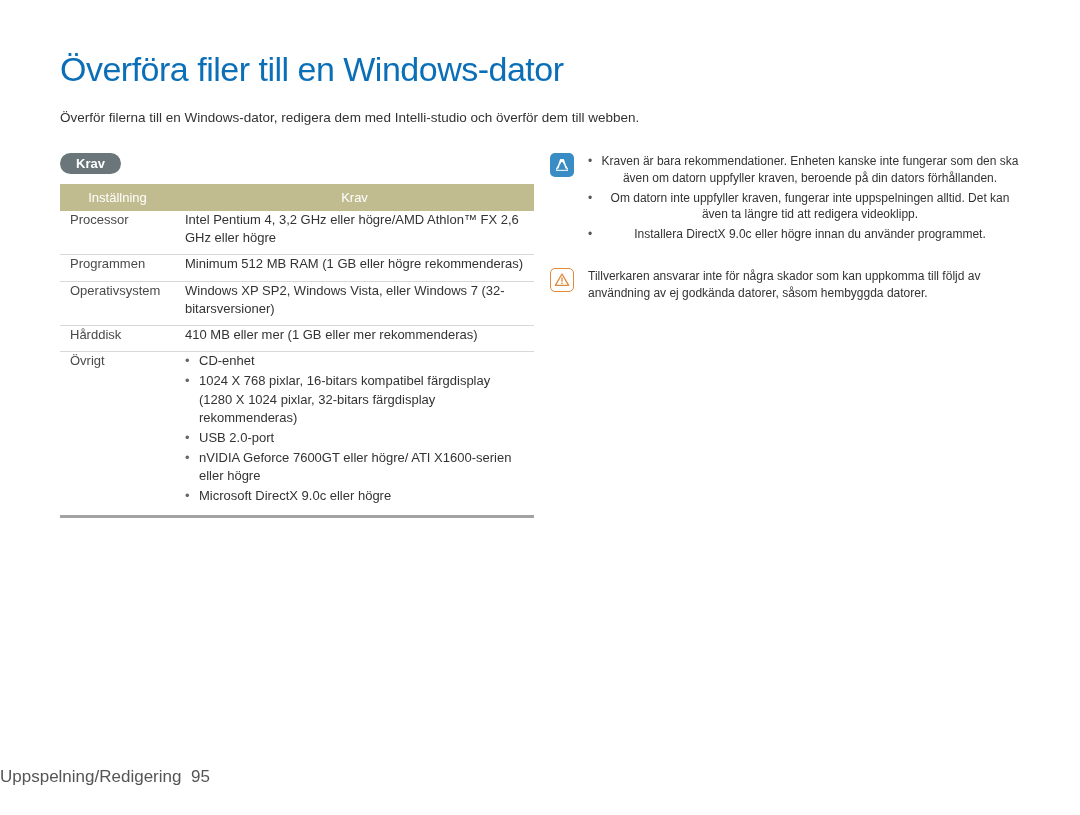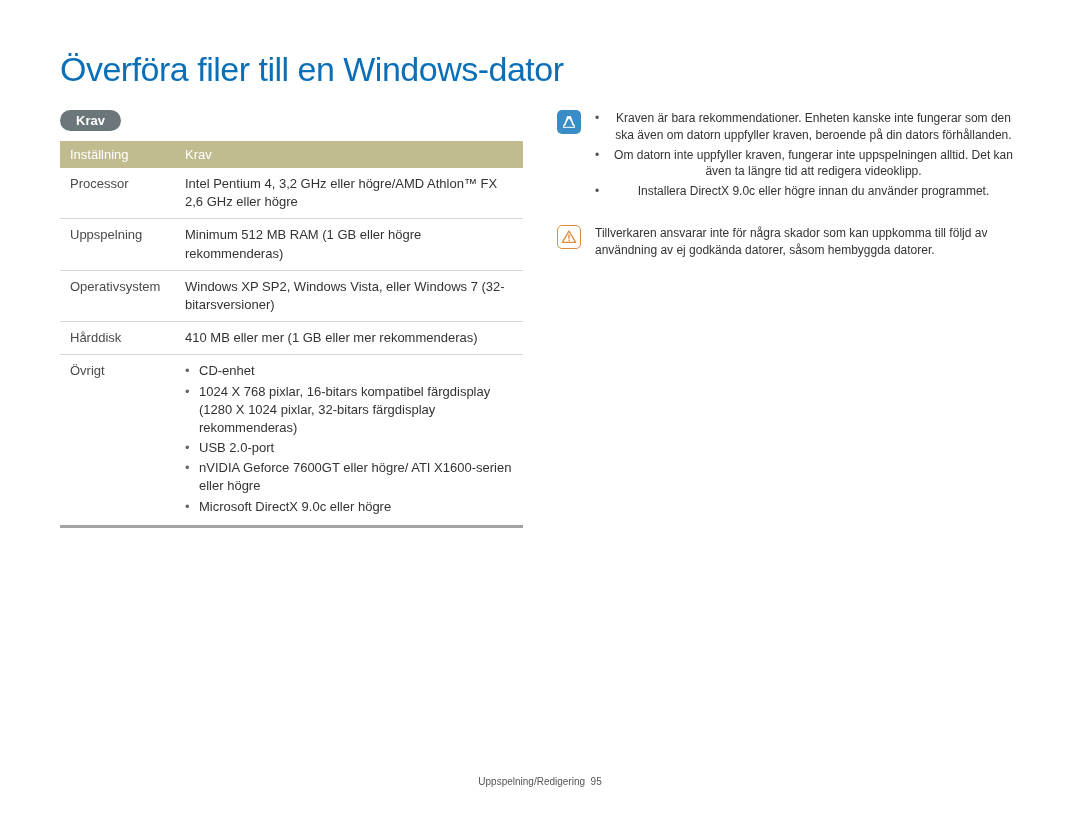--- a/index.html
+++ b/index.html
@@ -1,82 +1,83 @@
 <!DOCTYPE html>
 <html><head>
 <meta charset="utf-8">
 <style>
   * { box-sizing: border-box; margin: 0; padding: 0; }
   html, body { width: 1080px; height: 815px; background: #fff; font-family: Arial, Helvetica, sans-serif; color: #333; }
   .page { padding: 50px 60px 0 60px; position: relative; height: 100%; }
   .title { font-size: 34px; color: #0b6fb8; font-weight: 400; margin-bottom: 21px; letter-spacing: -0.5px; }
   .intro { font-size: 13.5px; color: #333; margin-bottom: 28px; }
-  .columns { display: flex; gap: 34px; }
+  .columns { display: flex; gap: 16px; }
   .left { flex: 1; max-width: 480px; }
   .right { flex: 1; max-width: 470px; }
   .pill {
     display: inline-block; background: #6a7679; color: #fff; font-size: 13px;
     padding: 3px 16px; border-radius: 12px; margin-bottom: 10px; font-weight: 700;
   }
   table.req { width: 100%; border-collapse: collapse; font-size: 13px; }
   table.req thead th {
-    background: #c0bc8f; color: #fff; text-align: left; font-weight: 400;
+    background: #c0bc8f; color: #fff; text-align: center; font-weight: 400;
     padding: 6px 10px; border: none; font-size: 13px;
   }
   table.req tbody td {
-    border-bottom: 1px solid #d8d8d8; padding: 7px 10px 7px 10px; vertical-align: top; line-height: 1.4;
+    border-bottom: 1px solid #d8d8d8; padding: 0 10px 7px 10px; vertical-align: top; line-height: 1.4;
   }
   table.req tbody tr:last-child td { border-bottom: 3px solid #a3a3a3; }
   table.req td.label { width: 115px; color: #4a4a4a; white-space: nowrap; }
   ul.bul { list-style: none; }
   ul.bul li { position: relative; padding-left: 14px; margin-bottom: 2px; }
   ul.bul li::before { content: "•"; position: absolute; left: 0; color: #666; }
   .footnote { font-size: 12px; color: #555; margin-top: 14px; line-height: 1.4; }
   .footnote::before { content: "* "; }
   .callout { display: flex; gap: 14px; font-size: 12px; line-height: 1.4; margin-bottom: 22px; }
   .callout ul { list-style: none; text-align: center; }
   .callout ul li { position: relative; padding-left: 12px; margin-bottom: 3px; }
   .callout ul li::before { content: "•"; position: absolute; left: 0; color: #555; }
   .icon-box {
     width: 24px; height: 24px; border-radius: 5px; flex-shrink: 0;
     display: flex; align-items: center; justify-content: center;
   }
   .icon-note { background: #3a8dc4; }
   .icon-warn { background: #fff; border: 1px solid #e08a3c; }
   .icon-note svg, .icon-warn svg { width: 16px; height: 16px; }
   .footer {
-    position: absolute; bottom: 28px; left: 0; right: 0; text-align: center;
-    font-size: 10px; color: #555;
+    position: absolute; bottom: 28px; left: 0; right: 0; 
+    font-size: 17px; color: #555;
   }
   .footer .num { font-weight: 400; }
 </style>
 </head>
 <body>
 
 <div class="page">
   <h1 class="title">Överföra filer till en Windows-dator</h1>
+  <p class="intro">Överför filerna till en Windows-dator, redigera dem med Intelli-studio och överför dem till webben.</p>
 
   <div class="columns">
     <div class="left">
       <span class="pill">Krav</span>
 
       <table class="req">
         <thead>
           <tr>
             <th>Inställning</th>
             <th>Krav</th>
           </tr>
         </thead>
         <tbody>
           <tr>
             <td class="label">Processor</td>
             <td>Intel Pentium 4, 3,2 GHz eller högre/AMD Athlon™ FX 2,6 GHz eller högre</td>
           </tr>
           <tr>
-            <td class="label">Uppspelning</td>
+            <td class="label">Programmen</td>
             <td>Minimum 512 MB RAM (1 GB eller högre rekommenderas)</td>
           </tr>
           <tr>
             <td class="label">Operativsystem</td>
             <td>Windows XP SP2, Windows Vista, eller Windows 7 (32-bitarsversioner)</td>
           </tr>
           <tr>
             <td class="label">Hårddisk</td>
             <td>410 MB eller mer (1 GB eller mer rekommenderas)</td>
           </tr>

